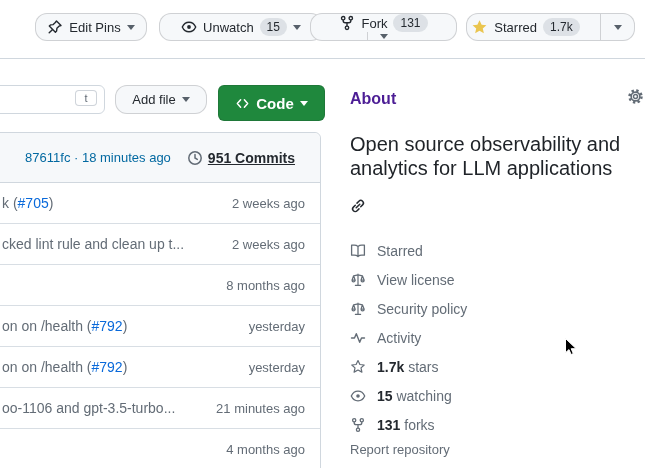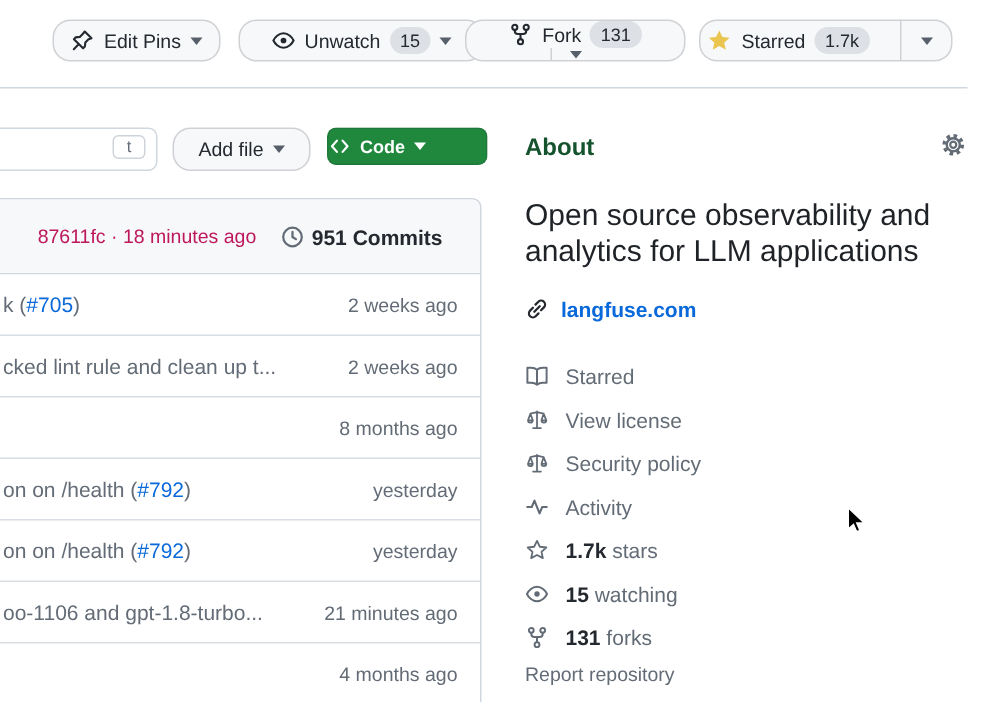--- a/index.html
+++ b/index.html
@@ -33,47 +33,47 @@
     position:absolute;left:-30px;top:85px;width:135px;height:29px;box-sizing:border-box;
     border:1px solid #d0d7de;border-radius:6px;background:#fff;
   }
   .kbd{
     position:absolute;right:7px;top:4px;min-width:10px;text-align:center;
     border:1px solid rgba(175,184,193,0.6);border-radius:4px;padding:1px 5px;
     font-size:11px;color:#636c76;background:#fff;
   }
   .btn-addfile{left:115px;width:92px;}
   .btn-code{
-    position:absolute;left:218px;top:85px;width:107px;height:25px;box-sizing:border-box;
-    display:flex;align-items:center;gap:6px;
+    position:absolute;left:218px;top:85px;width:107px;height:36px;box-sizing:border-box;
+    display:flex;align-items:center;justify-content:center;gap:6px;
     background:#1f883d;border:1px solid rgba(31,35,40,0.15);border-radius:6px;
-    color:#fff;font-size:12px;font-weight:600;cursor:pointer;
+    color:#fff;font-size:15px;font-weight:600;cursor:pointer;
   }
   
   .file-table{
     position:absolute;left:-40px;top:132px;width:361px;height:400px;box-sizing:border-box;
     border:1px solid #d0d7de;border-radius:6px 6px 0 0;background:#fff;
   }
   .commit-bar{
     height:50px;box-sizing:border-box;background:#f6f8fa;border-bottom:1px solid #d0d7de;
     border-radius:6px 6px 0 0;
     display:flex;align-items:center;justify-content:flex-end;gap:16px;padding-right:25px;
   }
-  .sha-line{font-size:13px;color:#be185d;}
-  .commits{display:flex;align-items:center;gap:5px;font-size:14px;font-weight:700;color:#24292f;cursor:pointer;}
+  .sha-line{font-size:13px;color:#0369a1;}
+  .commits{display:flex;align-items:center;gap:5px;font-size:14px;font-weight:700;color:#24292f;cursor:pointer;text-decoration:underline;}
   .file-row{
     height:41px;box-sizing:border-box;border-bottom:1px solid #d8dee4;
     display:flex;align-items:center;padding:0 15px 0 41px;white-space:nowrap;overflow:hidden;
   }
   .file-row .msg{font-size:14px;color:#636c76;cursor:pointer;}
   .file-row .msg a{color:#0969da;text-decoration:none;}
   .file-row .age{margin-left:auto;font-size:13px;color:#636c76;}
   
   .about{position:absolute;left:350px;top:90px;width:302px;}
-  .about h2{margin:0;font-size:16px;font-weight:700;color:#14532d;}
+  .about h2{margin:0;font-size:16px;font-weight:700;color:#4c1d95;}
   .gear-btn{position:absolute;right:8px;top:-2px;cursor:pointer;line-height:1;}
   .about-desc{margin-top:24px;font-size:20px;line-height:24px;color:#1f2328;}
   .about-site{margin-top:18px;display:flex;align-items:center;gap:8px;}
   .about-site a{font-size:14px;font-weight:700;color:#0969da;text-decoration:none;}
   .about-list{margin-top:22px;}
   .about-item{display:flex;align-items:center;gap:11px;height:29px;font-size:14px;color:#636c76;cursor:pointer;}
   .about-item b{color:#24292f;font-weight:700;}
   .report{margin-top:3px;font-size:13px;color:#636c76;cursor:pointer;}
   .icon{display:inline-flex;flex:none;}
   
@@ -186,21 +186,21 @@
   </div>
   <div class="file-row">
     <span class="msg"><span>on on /health (</span><a>#792</a><span>)</span></span>
     <span class="age">yesterday</span>
   </div>
   <div class="file-row">
     <span class="msg"><span>on on /health (</span><a>#792</a><span>)</span></span>
     <span class="age">yesterday</span>
   </div>
   <div class="file-row">
-    <span class="msg"><span>oo-1106 and gpt-1.8-turbo...</span><a></a><span></span></span>
+    <span class="msg"><span>oo-1106 and gpt-3.5-turbo...</span><a></a><span></span></span>
     <span class="age">21 minutes ago</span>
   </div>
   <div class="file-row">
     <span class="msg"><span></span><a></a><span></span></span>
     <span class="age">4 months ago</span>
   </div>
 </div>
 
 <div class="about">
   <h2>About</h2>
@@ -215,21 +215,20 @@
   </span>
 
   <div class="about-desc">Open source observability and analytics for LLM applications</div>
 
   <div class="about-site">
     <span class="icon">
       <svg width="16" height="16" viewBox="0 0 16 16">
           <path d="M6.2 9.8 9.8 6.2M5.3 7.2 3.4 9.1a2.6 2.6 0 0 0 3.7 3.7l1.9-1.9M10.7 8.8l1.9-1.9a2.6 2.6 0 0 0-3.7-3.7L7 5.1" fill="none" stroke="#24292f" stroke-width="1.5" stroke-linecap="round"></path>
         </svg>
     </span>
-    <a>langfuse.com</a>
   </div>
 
   <div class="about-list">
     <div class="about-item">
       <span class="icon">
         <svg width="16" height="16" viewBox="0 0 16 16">
             <path d="M8 3.5C7 2.6 5.6 2.2 4.2 2.2H1.6v10h2.6c1.4 0 2.8.4 3.8 1.3 1-.9 2.4-1.3 3.8-1.3h2.6v-10h-2.6C10.4 2.2 9 2.6 8 3.5Zm0 0v10" fill="none" stroke="#636c76" stroke-width="1.3" stroke-linejoin="round"></path>
           </svg>
       </span>
       <span>Starred</span>

